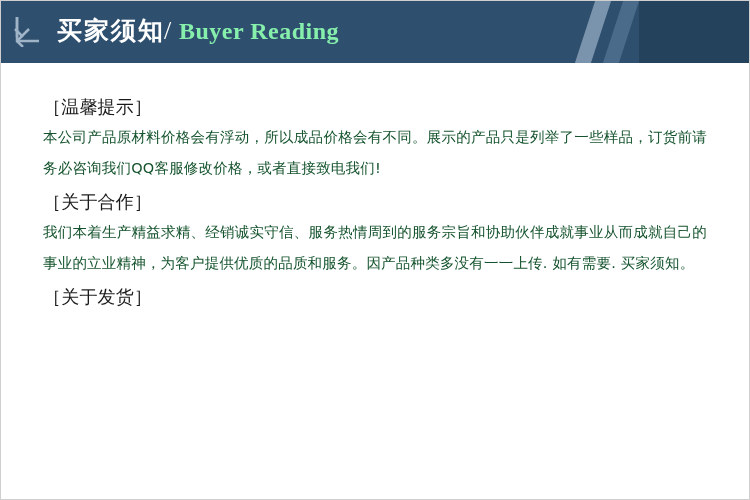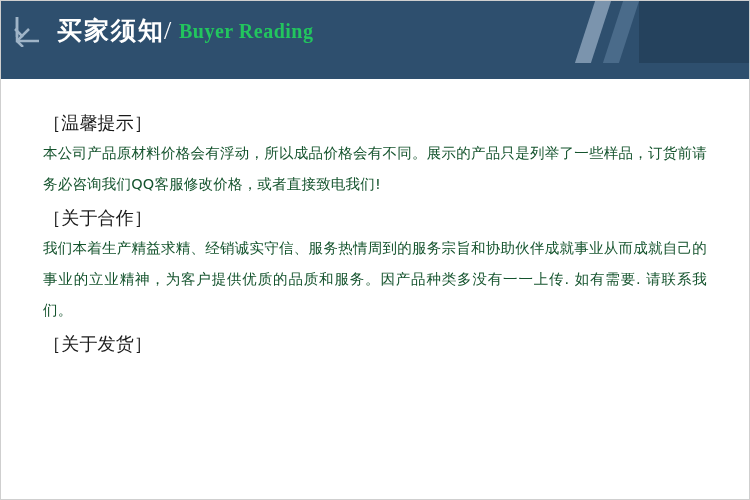--- a/index.html
+++ b/index.html
@@ -18,21 +18,21 @@
     width: 750px;
     height: 500px;
     background: #ffffff;
     box-sizing: border-box;
     border: 1px solid #cfcfcf;
   }
   
   .banner {
     position: relative;
     width: 100%;
-    height: 78px;
+    height: 62px;
     background: #2e4f6e;
     overflow: hidden;
   }
   .banner-arrow {
     position: absolute;
     left: 12px;
     top: 14px;
     width: 30px;
     height: 32px;
   }
@@ -55,23 +55,23 @@
     font-size: 26px;
     color: #ffffff;
     font-weight: normal;
     line-height: 38px;
     font-family: "Liberation Serif", serif;
   }
   .banner-title-en {
     position: absolute;
     left: 178px;
     top: 12px;
-    font-size: 20px;
+    font-size: 24px;
     font-weight: bold;
-    color: #22c55e;
+    color: #86efac;
     font-family: "Liberation Serif", serif;
     line-height: 36px;
     letter-spacing: 0.5px;
   }
   .banner-slash {
     position: absolute;
     top: 0;
     height: 62px;
     width: 16px;
     background: #7b94ad;
@@ -130,18 +130,18 @@
     <span class="banner-slash slash-2"></span>
     <span class="banner-block"></span>
   </div>
 
   <div class="content">
 
     <p class="section-label">［温馨提示］</p>
     <p class="para">本公司产品原材料价格会有浮动，所以成品价格会有不同。展示的产品只是列举了一些样品，订货前请务必咨询我们QQ客服修改价格，或者直接致电我们!</p>
 
     <p class="section-label">［关于合作］</p>
-    <p class="para">我们本着生产精益求精、经销诚实守信、服务热情周到的服务宗旨和协助伙伴成就事业从而成就自己的事业的立业精神，为客户提供优质的品质和服务。因产品种类多没有一一上传. 如有需要. 请联系我们。</p>
+    <p class="para">我们本着生产精益求精、经销诚实守信、服务热情周到的服务宗旨和协助伙伴成就事业从而成就自己的事业的立业精神，为客户提供优质的品质和服务。因产品种类多没有一一上传. 如有需要. 买家须知。</p>
 
     <p class="section-label">［关于发货］</p>
 
   </div>
 </div>
 
 </body></html>

